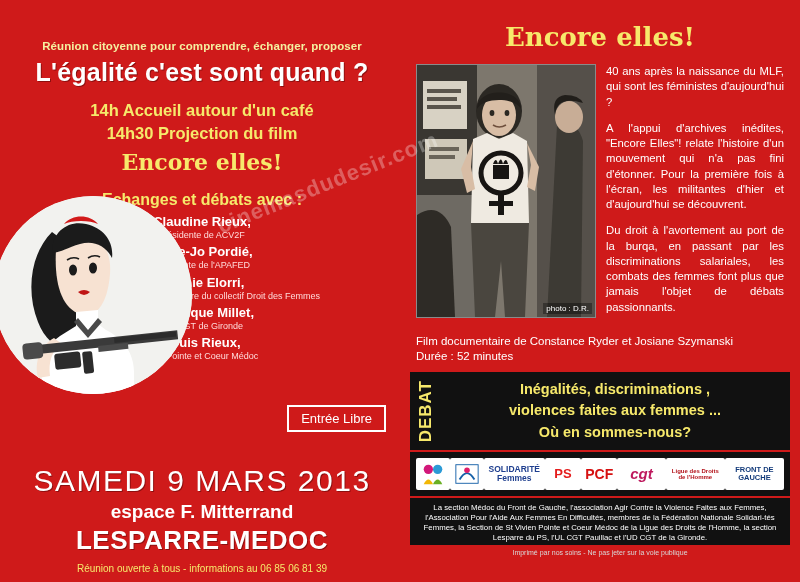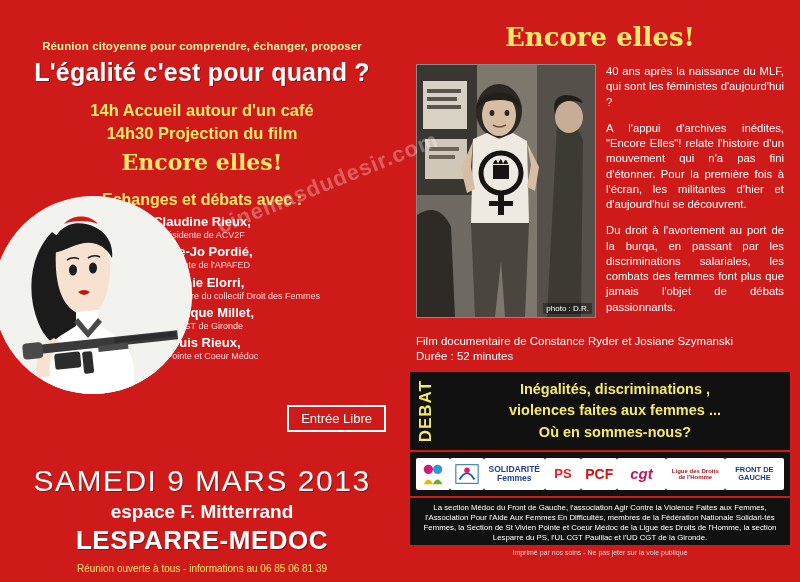--- a/index.html
+++ b/index.html
@@ -276,21 +276,21 @@
   }
 </style>
 </head>
 <body>
 
 <div class="poster">
 
   <div class="left">
     <div class="l-top">
       <div class="kicker">Réunion citoyenne pour comprendre, échanger, proposer</div>
-      <div class="title1">L'égalité c'est pour quand ?</div>
+      <div class="title1">L'égalité c'est sont quand ?</div>
       <div class="line-yellow">14h Accueil autour d'un café</div>
       <div class="line-yellow">14h30 Projection du film</div>
       <div class="film-title">Encore elles!</div>
 
       <div class="echanges">Echanges et débats avec :</div>
       <div class="speakers">
         <div>
           <div class="sp-name">Claudine Rieux,</div>
           <div class="sp-role">présidente de ACV2F</div>
         </div>

